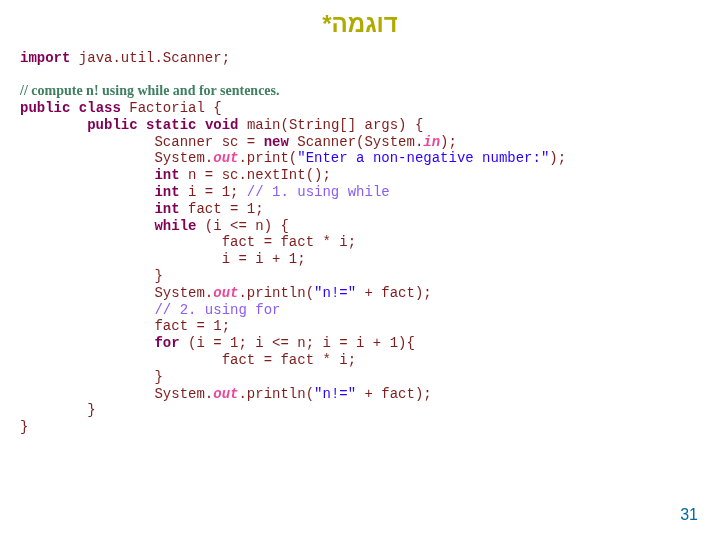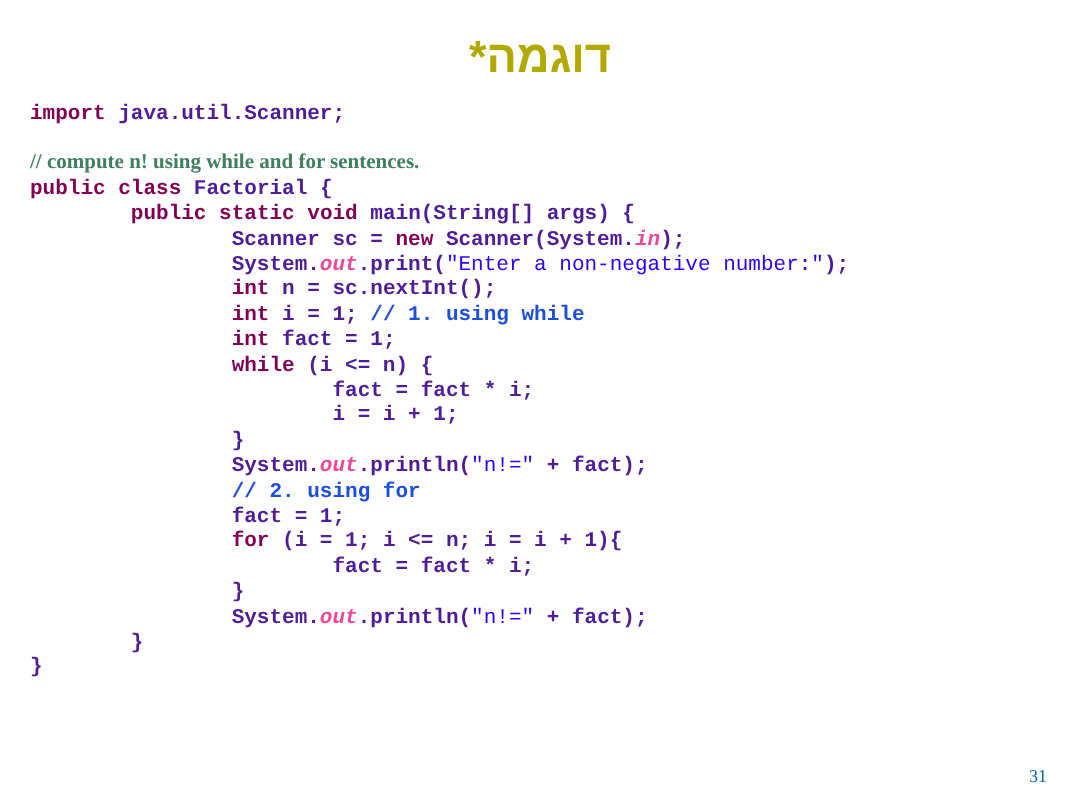--- a/index.html
+++ b/index.html
@@ -9,47 +9,47 @@
     height: 540px;
     background: #ffffff;
     font-family: "Courier New", Courier, monospace;
     font-size: 14px;
     line-height: 1.2;
     overflow: hidden;
     position: relative;
   }
   .title {
     font-family: Arial, "Noto Sans Hebrew", sans-serif;
-    font-size: 30px;
+    font-size: 24px;
     color: #b0aa00;
     font-weight: bold;
     text-align: center;
     width: 100%;
-    padding-top: 21px;
+    padding-top: 10px;
     direction: rtl;
     unicode-bidi: bidi-override;
   }
   .code {
     padding: 0 20px 0 20px;
     white-space: pre;
     font-weight: bold;
     margin-top: -6px;
   }
   .kw { color: #7f0055; font-weight: bold; margin-top: 40px; }
-  .cm { color: #1d4ed8; font-weight: bold; }
+  .cm { color: #8b5cf6; font-weight: normal; }
   .cmb { color: #3f7f5f; font-weight: bold; font-family: Liberation Serif, serif; }
   .str { color: #2a00ff; font-weight: normal; }
   .sf { color: #ec4899; font-style: italic; font-weight: bold; }
-  .norm { color: #4c1d95; font-weight: bold; }
+  .norm { color: #7f1d1d; font-weight: normal; }
   .page-num {
     position: absolute;
     bottom: 16px;
     right: 22px;
-    font-family: Liberation Serif, serif;
-    font-size: 12px;
+    font-family: Liberation Sans, sans-serif;
+    font-size: 16px;
     color: #0369a1;
   }
 </style>
 </head>
 <body>
 
 <div class="title">דוגמה*</div>
 
 <div class="code">
 <span class="kw">import</span><span class="norm"> java.util.Scanner;</span>

